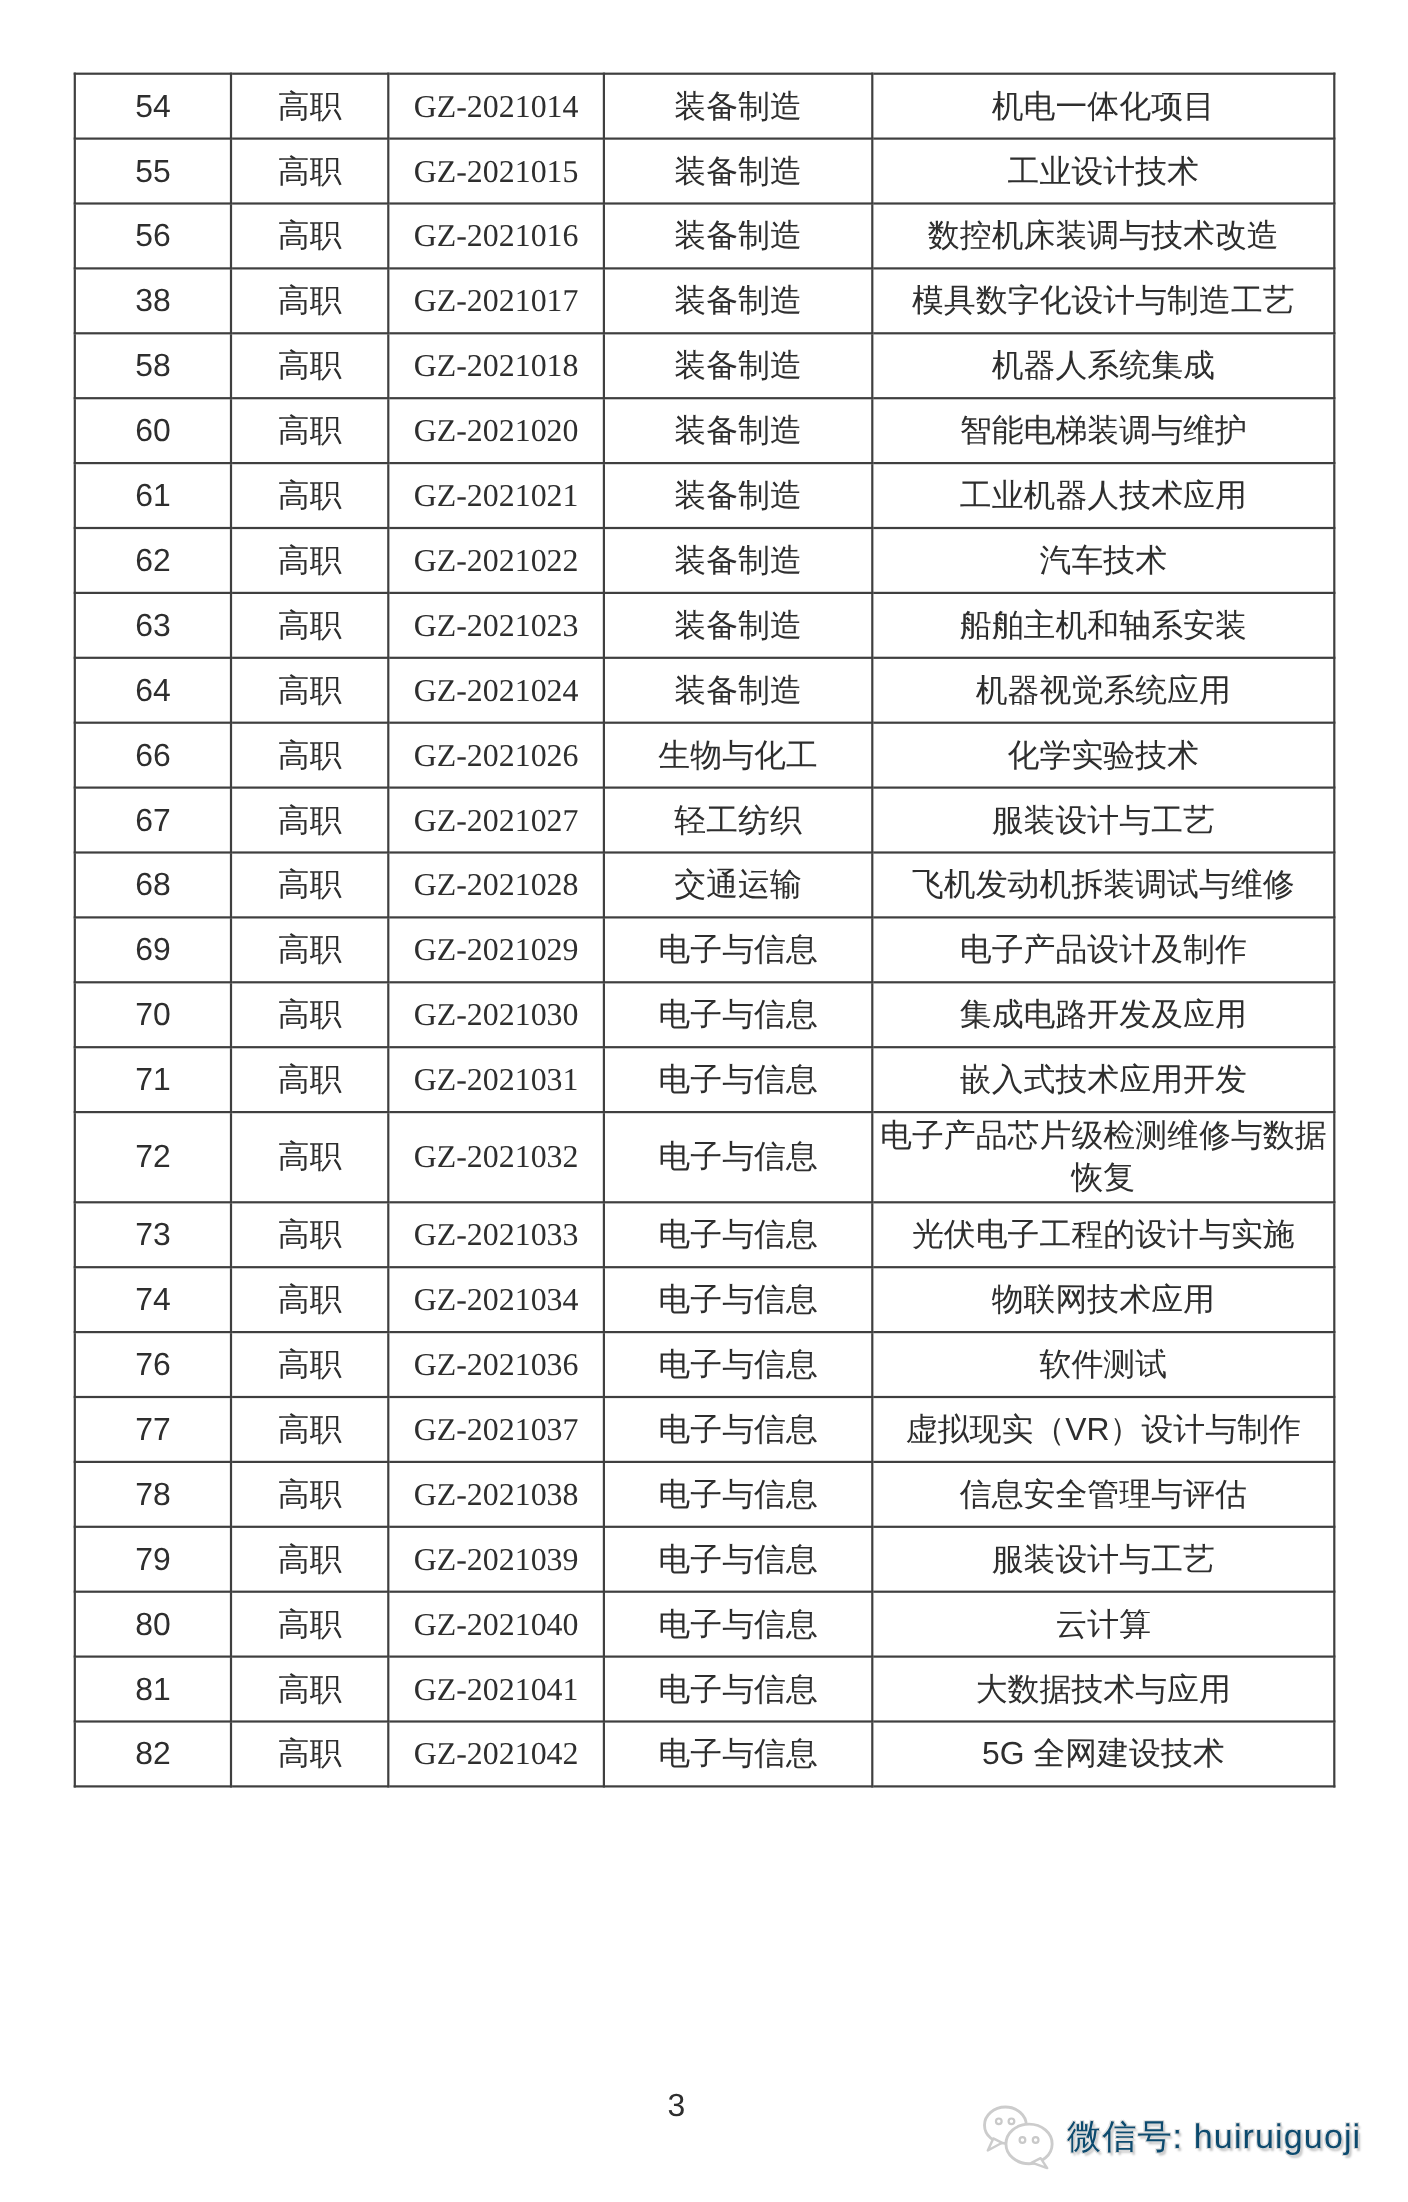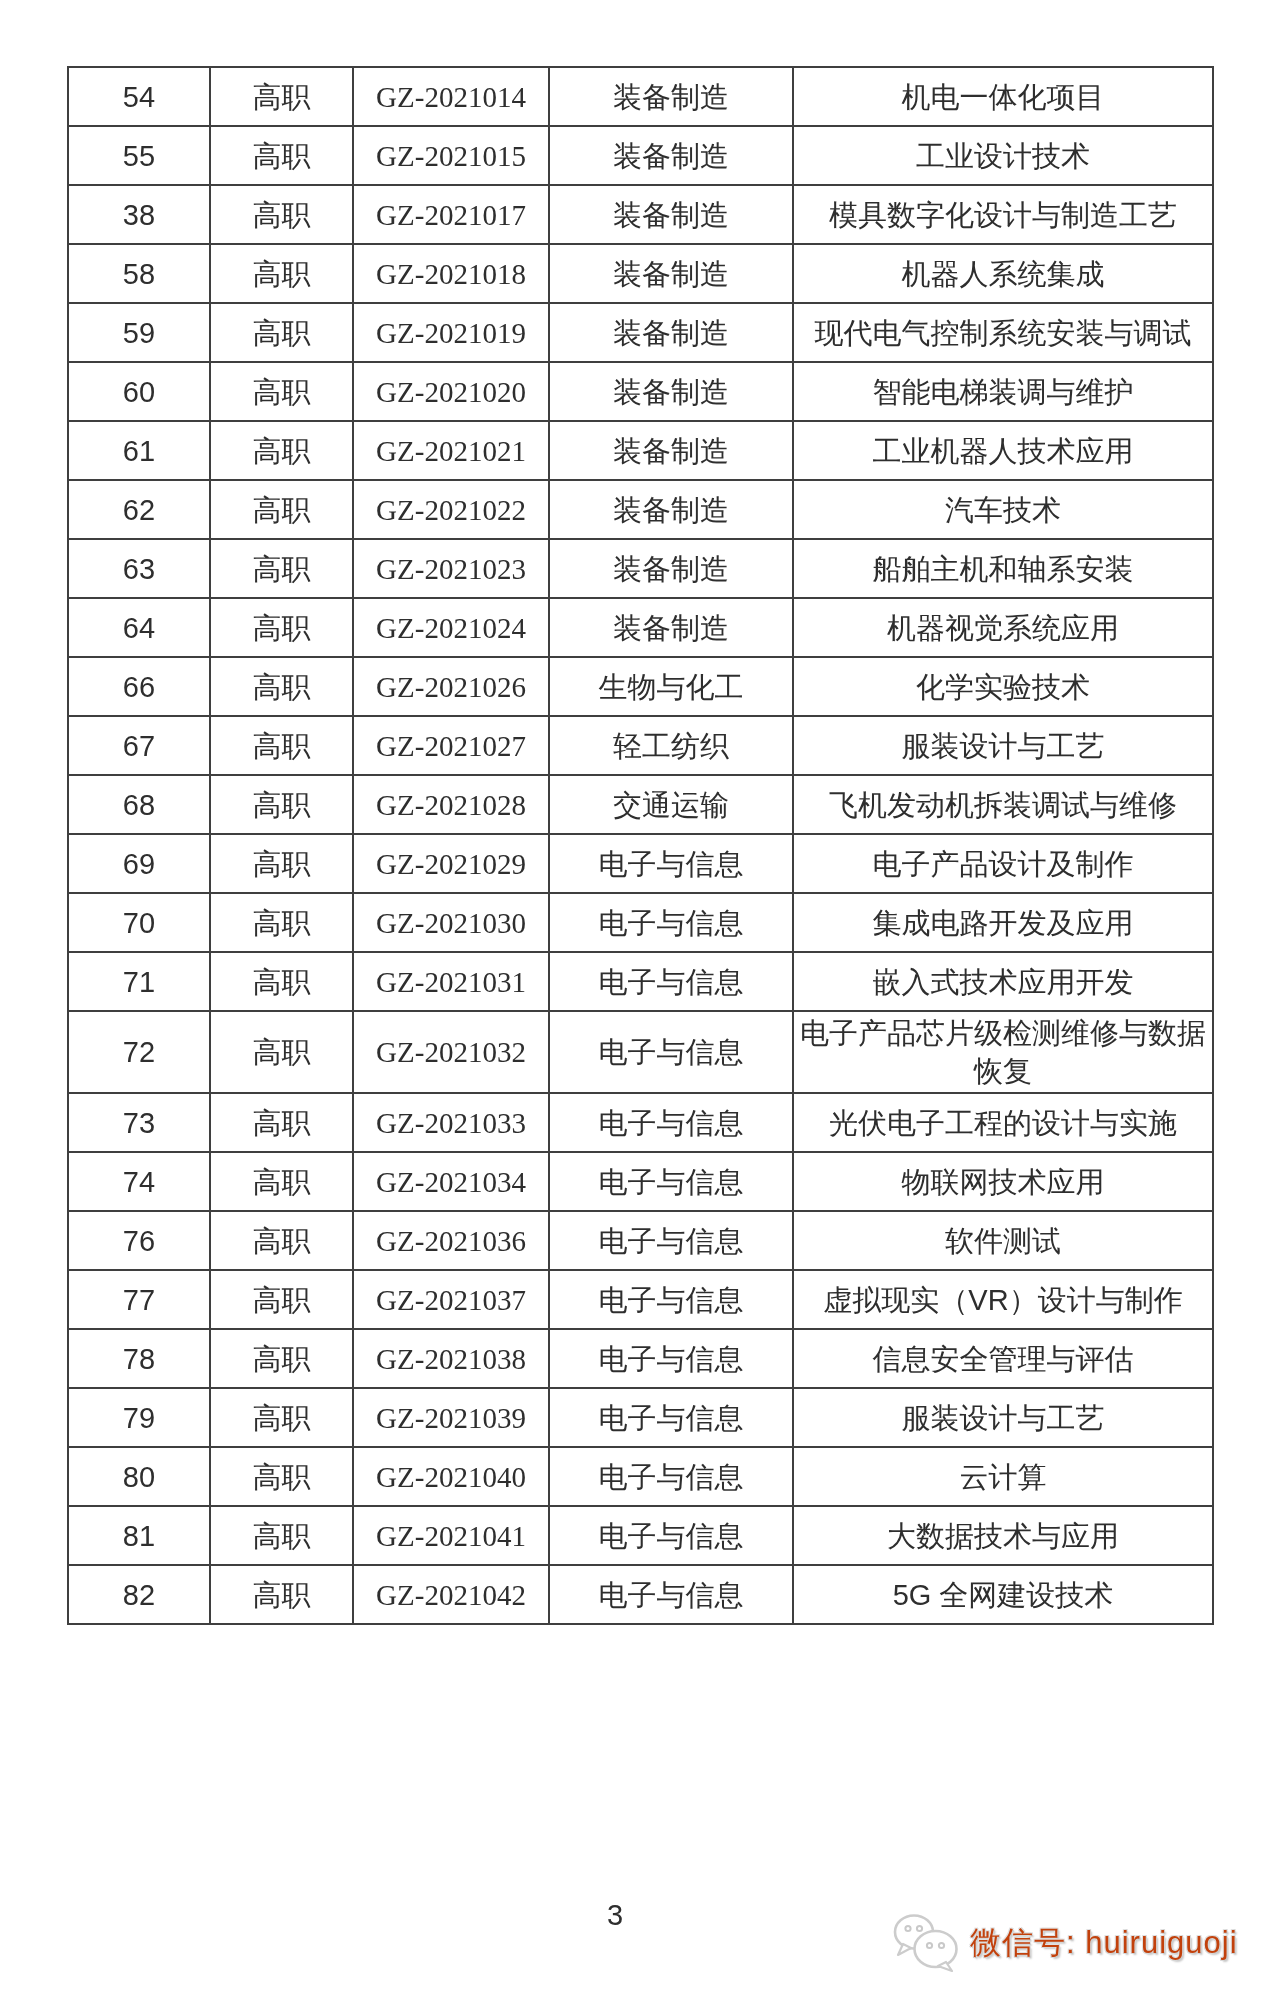--- a/index.html
+++ b/index.html
@@ -59,21 +59,21 @@
     top: 1910px;
     height: 66px;
     display: flex;
     align-items: center;
     gap: 9px;
   }
   .wm-text {
     font-size: 31px;
     letter-spacing: 1px;
     white-space: nowrap;
-    color: #c2410c;
+    color: #0c4a6e;
     text-shadow:
       -1px -1px 0 #e2e2e2,
        1px -1px 0 #d8d8d8,
       -1px  1px 0 #d8d8d8,
        1px  1px 0 #c9c9c9,
        2px  2px 2px #c4c4c4;
     font-family: "Liberation Sans", sans-serif;
   }
   .wm-icon svg { display: block; }
 </style>
@@ -99,39 +99,39 @@
     <td class="c-proj">机电一体化项目</td>
   </tr>
         <tr>
     <td class="c-num">55</td>
     <td class="c-level">高职</td>
     <td class="c-code">GZ-2021015</td>
     <td class="c-cat">装备制造</td>
     <td class="c-proj">工业设计技术</td>
   </tr>
         <tr>
+    <td class="c-num">56</td>
+    <td class="c-level">高职</td>
+    <td class="c-code">GZ-2021016</td>
+    <td class="c-cat">装备制造</td>
+    <td class="c-proj">数控机床装调与技术改造</td>
+  </tr>
+        <tr>
     <td class="c-num">38</td>
     <td class="c-level">高职</td>
     <td class="c-code">GZ-2021017</td>
     <td class="c-cat">装备制造</td>
     <td class="c-proj">模具数字化设计与制造工艺</td>
   </tr>
         <tr>
     <td class="c-num">58</td>
     <td class="c-level">高职</td>
     <td class="c-code">GZ-2021018</td>
     <td class="c-cat">装备制造</td>
     <td class="c-proj">机器人系统集成</td>
-  </tr>
-        <tr>
-    <td class="c-num">59</td>
-    <td class="c-level">高职</td>
-    <td class="c-code">GZ-2021019</td>
-    <td class="c-cat">装备制造</td>
-    <td class="c-proj">现代电气控制系统安装与调试</td>
   </tr>
         <tr>
     <td class="c-num">60</td>
     <td class="c-level">高职</td>
     <td class="c-code">GZ-2021020</td>
     <td class="c-cat">装备制造</td>
     <td class="c-proj">智能电梯装调与维护</td>
   </tr>
         <tr>
     <td class="c-num">61</td>

